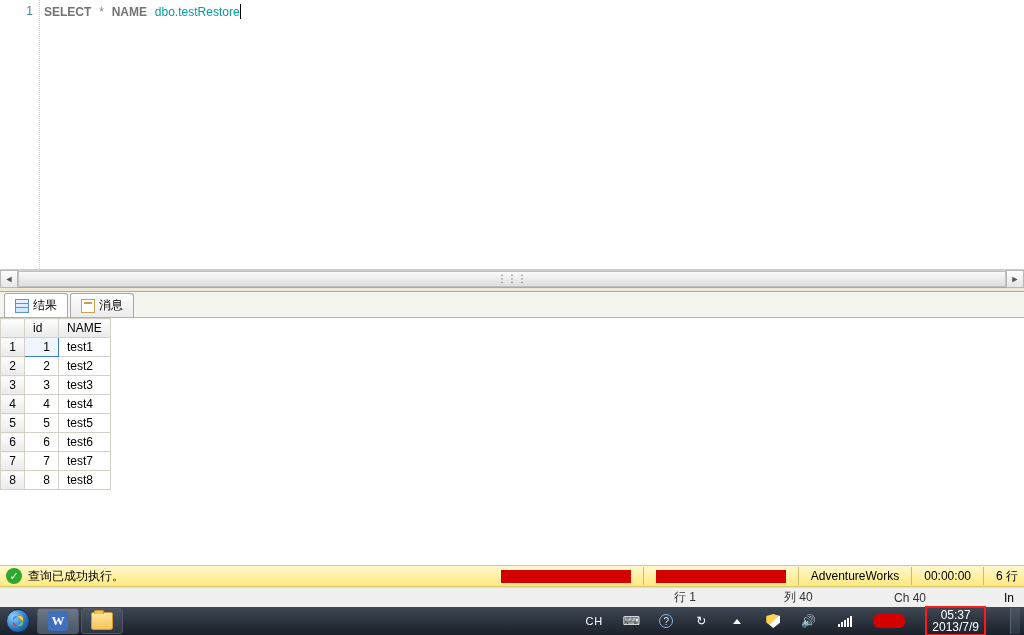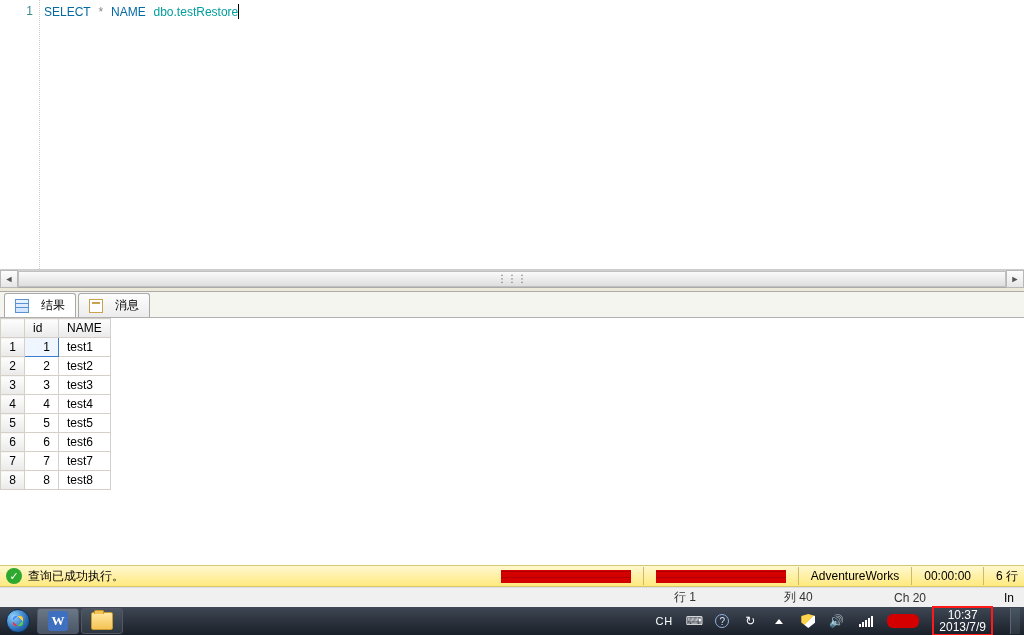--- a/index.html
+++ b/index.html
@@ -1,34 +1,34 @@
 <!DOCTYPE html>
 <html><head>
 <meta charset="utf-8">
 <style>
 * { margin: 0; padding: 0; box-sizing: border-box; font-family: "Segoe UI", Tahoma, sans-serif; font-size: 12px; }
 html, body { width: 1024px; height: 635px; overflow: hidden; background: #fff; }
 
 .editor-pane { position: relative; height: 269px; background: #fff; display: flex; }
 .gutter { width: 40px; background: #fff; border-right: 1px dotted #ccc; text-align: right; padding-right: 6px; padding-top: 4px; color: #3a8b8b; font-family: Consolas, monospace; font-size: 13px; }
 .code-area { flex: 1; padding-top: 4px; padding-left: 4px; font-family: Consolas, monospace; font-size: 13px; position: relative; }
-.kw { color: #0369a1; }
+.kw { color: #737373; font-weight: bold; }
 .ident { color: #009e9e; }
 .star { color: #888; }
 .caret { display: inline-block; width: 1px; height: 15px; background: #000; vertical-align: text-bottom; }
 
 .hscroll-wrap { height: 18px; display: flex; border-top: 1px solid #ccc; background: #f0f0f0; }
 .hscroll-btn { width: 18px; height: 18px; background: linear-gradient(#fdfdfd,#e6e6e6); border: 1px solid #b8b8b8; display: flex; align-items: center; justify-content: center; color: #555; font-size: 9px; }
 .hscroll-track { flex: 1; background: #e8e8e8; position: relative; border-top: 1px solid #d0d0d0; border-bottom: 1px solid #d0d0d0; display:flex; align-items:center; justify-content:center; color:#555;}
 .hscroll-thumb { position: absolute; left: 0; top: 0; right: 0; height: 16px; background: linear-gradient(#fafafa,#dedede); border:1px solid #c0c0c0;}
 
 .splitter { height: 5px; background: #ece9d8; border-top:1px solid #aaa; border-bottom:1px solid #aaa; }
 
 .tabs-row { height: 26px; background: #f5f5f0; display: flex; align-items: flex-end; padding-left: 4px; border-bottom: 1px solid #b0b0b0; }
-.tab { display: flex; align-items: center; gap: 12px; padding: 3px 10px; border: 1px solid #a9a9a9; border-bottom: none; background: linear-gradient(#fdfdfd,#ececec); margin-right: 2px; border-top-left-radius: 3px; border-top-right-radius: 3px; }
+.tab { display: flex; align-items: center; gap: 4px; padding: 3px 10px; border: 1px solid #a9a9a9; border-bottom: none; background: linear-gradient(#fdfdfd,#ececec); margin-right: 2px; border-top-left-radius: 3px; border-top-right-radius: 3px; }
 .tab.active { background: #fff; }
 .tab-icon { width: 14px; height: 14px; }
 .grid-icon { background: linear-gradient(#eaf3ff,#cfe4ff); border:1px solid #5a93cf; position:relative;}
 .grid-icon::before,.grid-icon::after{content:"";position:absolute;background:#5a93cf;}
 .grid-icon::before{left:0;right:0;top:33%;height:1px;}
 .grid-icon::after{left:0;right:0;top:66%;height:1px;}
 .msg-icon { background: #fff; border:1px solid #c9a24d; position:relative; }
 .msg-icon::before{content:"";position:absolute;left:2px;top:2px;right:2px;height:2px;background:#c9a24d;}
 
 .results-pane { height: 247px; background: #fff; overflow: auto; }
@@ -63,21 +63,21 @@
   linear-gradient(-45deg,#5c5 25%,transparent 25%),
   linear-gradient(135deg,#48f 25%,transparent 25%),
   linear-gradient(-135deg,#fc3 25%,transparent 25%);
   left:13px; top:9px;}
 .tb-btn { width:42px; height:26px; margin:0 1px; border:1px solid #556; border-radius:3px; background:linear-gradient(#4a5562,#2d3742); display:flex; align-items:center; justify-content:center;}
 .word-icon { width:20px; height:20px; background:#3f6fbf; border-radius:3px; display:flex; align-items:center; justify-content:center; color:#fff; font-weight:bold; font-family:Georgia,serif; font-size:13px;}
 .folder-icon { width:22px; height:18px; background:linear-gradient(#ffe7a0,#f5c354); border:1px solid #c99a2e; border-radius:2px; position:relative;}
 .folder-icon::before{content:"";position:absolute;left:2px;top:-3px;width:8px;height:3px;background:#f5c354;border:1px solid #c99a2e;border-bottom:none;border-radius:2px 2px 0 0;}
 .tb-btn.active{background:linear-gradient(#6a7888,#485665);}
 
-.tray { margin-left:auto; display:flex; align-items:center; height:100%; gap:13px; padding-right:4px; color:#fff; font-size:11px;}
+.tray { margin-left:auto; display:flex; align-items:center; height:100%; gap:20px; padding-right:4px; color:#fff; font-size:11px;}
 .tray .ic { width:16px; height:16px; display:flex; align-items:center; justify-content:center; font-size:12px;}
 .shield{ width:14px; height:14px; background:linear-gradient(135deg,#ffd24d 50%,#fff 50%); clip-path: polygon(50% 0,100% 15%,100% 60%,50% 100%,0 60%,0 15%); }
 .signal{ display:flex; align-items:flex-end; gap:1px; height:12px;}
 .signal span{ width:2px; background:#fff;}
 .signal span:nth-child(1){height:3px}.signal span:nth-child(2){height:5px}.signal span:nth-child(3){height:7px}.signal span:nth-child(4){height:9px}.signal span:nth-child(5){height:11px}
 .red-blob{ width:32px; height:14px; background:#d40000; border-radius:6px;}
 .clock-box { border:2px solid #ff1a1a; padding:1px 5px; text-align:center; line-height:12px;}
 .tray .ch { font-size:11px; letter-spacing:1px;}
 .chev-up { width:0;height:0;border-left:4px solid transparent;border-right:4px solid transparent;border-bottom:5px solid #fff;}
 .show-desk { width:10px; height:26px; border-left:1px solid #5a6675; background:linear-gradient(#4a5562,#2d3742); margin-left:4px;}
@@ -182,21 +182,21 @@
   <span class="sy-cell">AdventureWorks</span>
   <span class="cell-sep"></span>
   <span class="sy-cell">00:00:00</span>
   <span class="cell-sep"></span>
   <span class="sy-cell">6 行</span>
 </div>
 
 <div class="status-gray">
   <span class="lbl">行 1</span>
   <span class="lbl">列 40</span>
-  <span class="lbl">Ch 20</span>
+  <span class="lbl">Ch 40</span>
   <span class="ins">In</span>
 </div>
 
 <div class="taskbar">
   <div class="start-orb">
     <div class="orb"></div>
   </div>
   <div class="tb-btn active">
     <div class="word-icon">W</div>
   </div>
@@ -220,18 +220,18 @@
         <span class="signal">
           <span></span>
           <span></span>
           <span></span>
           <span></span>
           <span></span>
         </span>
       </span>
     <span class="red-blob"></span>
     <div class="clock-box">
-      <div>10:37</div>
+      <div>05:37</div>
       <div>2013/7/9</div>
     </div>
     <div class="show-desk"></div>
   </div>
 </div>
 
 </body></html>

